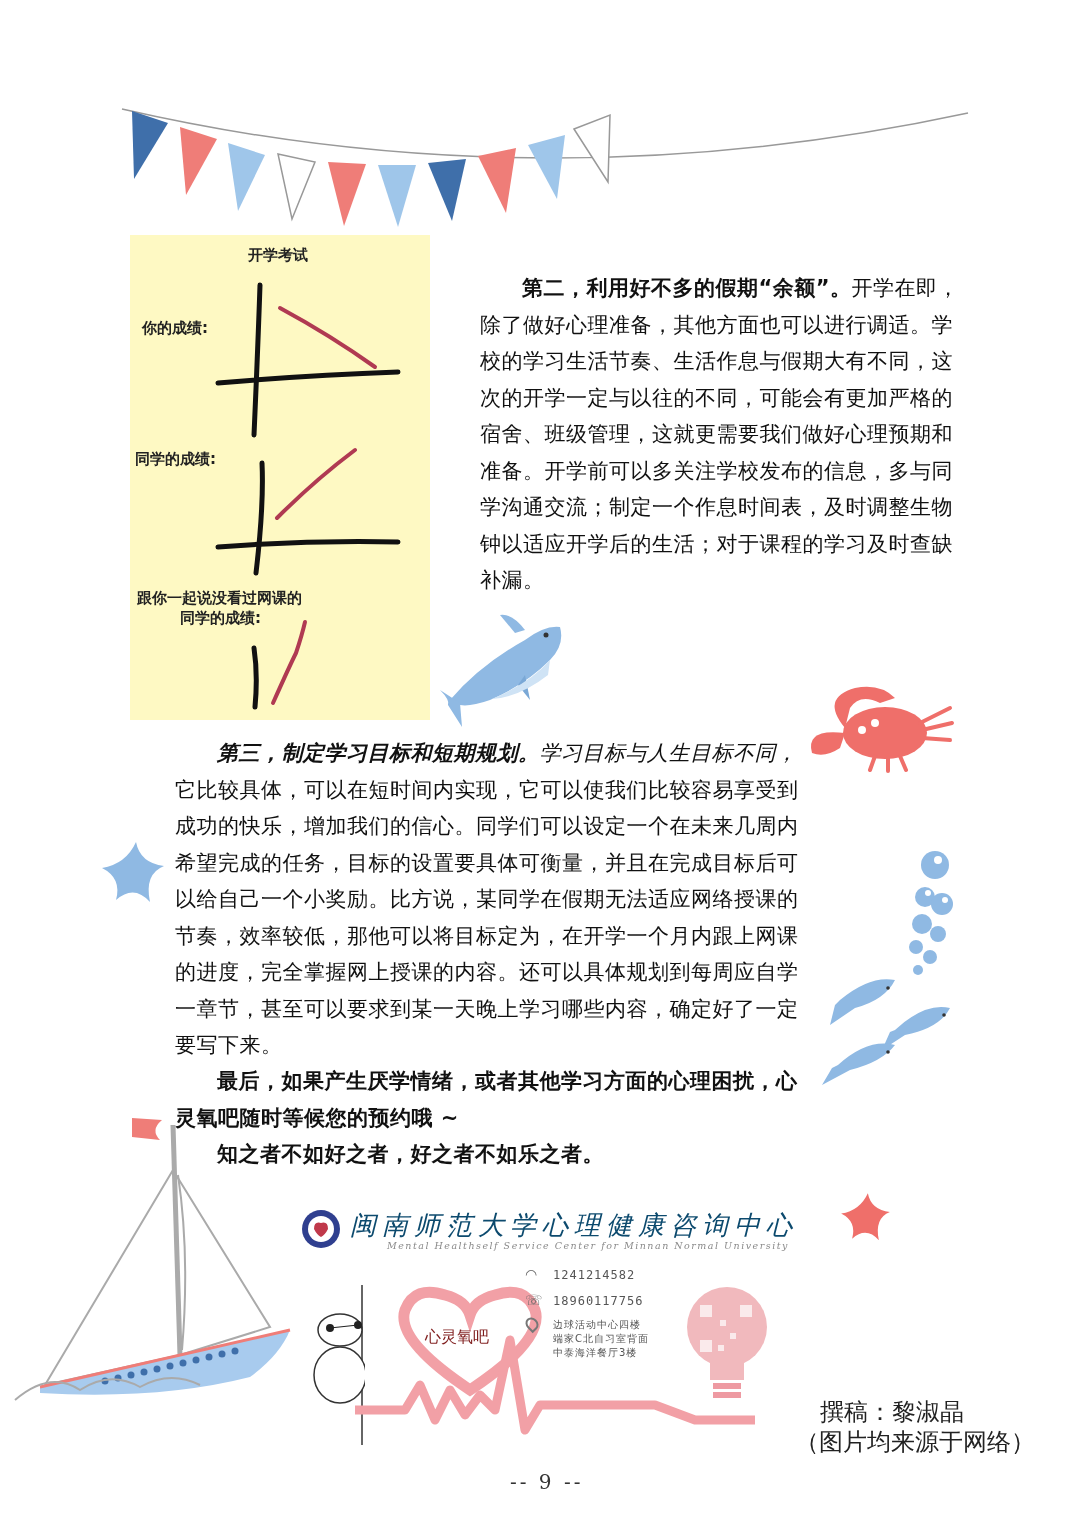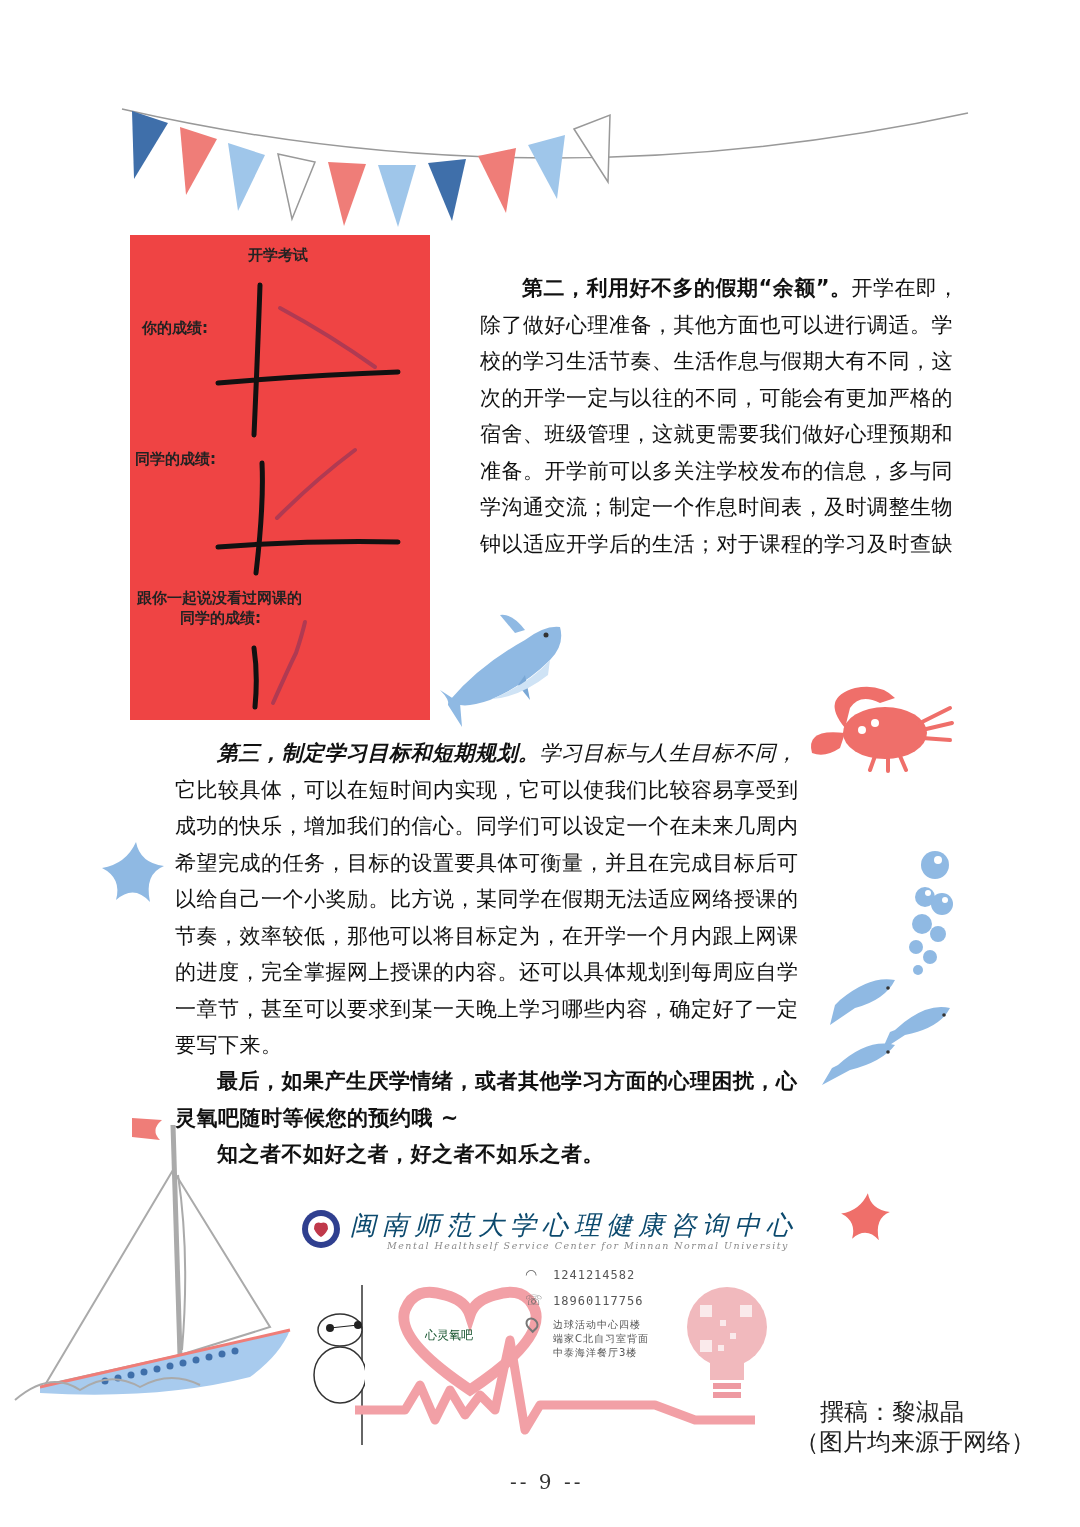--- a/index.html
+++ b/index.html
@@ -9,40 +9,40 @@
   .para { font-size: 21px; line-height: 36.5px; letter-spacing: 0.5px; text-align: justify; }
   .para b, .bold { font-family: "DejaVu Sans", "Liberation Sans", sans-serif; font-weight: bold; }
   .indent { text-indent: 42px; }
   .comic-label { font-family: "DejaVu Sans", "Liberation Sans", sans-serif; font-weight: bold; font-size: 15px; color: #222; }
   .credit { font-size: 24px; line-height: 34px; color: #222; }
   .pageno { font-size: 20px; color: #333; letter-spacing: 3px; }
   .logo-title { font-family: "DejaVu Sans", "Liberation Sans", sans-serif; font-size: 26px; color: #0c4a6e; letter-spacing: 6px; font-style: italic; }
   .logo-sub { font-family: "DejaVu Serif", "Liberation Serif", serif; font-style: italic; font-size: 9.5px; color: #8a8a8a; letter-spacing: 1.5px; }
   .contact { font-family: "DejaVu Sans Mono", "Liberation Mono", monospace; font-size: 12px; color: #555; letter-spacing: 1px; }
   .addr { font-family: "DejaVu Sans", "Liberation Sans", sans-serif; font-size: 10px; color: #555; line-height: 14px; letter-spacing: 1px; }
-  .heart-label { font-family: "DejaVu Sans", "Liberation Sans", sans-serif; font-size: 12px; color: #14532d; }
+  .heart-label { font-family: "DejaVu Sans", "Liberation Sans", sans-serif; font-size: 16px; color: #7f1d1d; }
 </style>
 </head>
 <body>
 
 <svg class="abs" style="left:110px;top:85px" width="870" height="150" viewBox="0 0 870 150">
   <path d="M12 24 Q 430 120 858 28" fill="none" stroke="#999" stroke-width="1.5"></path>
   <polygon points="22,26 58,38 24,94" fill="#3f6faa"></polygon>
   <polygon points="70,42 107,54 76,110" fill="#ef7d78"></polygon>
   <polygon points="118,58 155,70 128,126" fill="#9fc6ea"></polygon>
   <polygon points="168,69 205,77 182,134" fill="#fff" stroke="#999" stroke-width="1.5"></polygon>
   <polygon points="218,77 256,79 234,141" fill="#ef7d78"></polygon>
   <polygon points="268,80 306,80 288,142" fill="#9fc6ea"></polygon>
   <polygon points="318,78 356,74 342,136" fill="#3f6faa"></polygon>
   <polygon points="368,71 406,63 396,128" fill="#ef7d78"></polygon>
   <polygon points="418,60 455,50 447,114" fill="#9fc6ea"></polygon>
   <polygon points="464,44 500,30 498,97" fill="#fff" stroke="#999" stroke-width="1.5"></polygon>
 </svg>
 
-<div class="abs" style="left:130px;top:235px;width:300px;height:485px;background:#ef4444;">
+<div class="abs" style="left:130px;top:235px;width:300px;height:485px;background:#fef9c3;">
   <div class="abs comic-label" style="left:118px;top:11px;">开学考试</div>
   <div class="abs comic-label" style="left:12px;top:84px;">你的成绩:</div>
   <div class="abs comic-label" style="left:5px;top:215px;">同学的成绩:</div>
   <div class="abs comic-label" style="left:7px;top:354px;">跟你一起说没看过网课的</div>
   <div class="abs comic-label" style="left:50px;top:374px;">同学的成绩:</div>
   <svg class="abs" style="left:0;top:0" width="300" height="485">
     <g stroke="#111" stroke-width="5" fill="none" stroke-linecap="round">
       <path d="M130 50 Q 128 110 124 200"></path>
       <path d="M88 148 Q 180 140 268 137"></path>
       <path d="M132 228 Q 134 270 126 338"></path>
@@ -61,20 +61,21 @@
   <div style="text-indent:42px;white-space:nowrap;">
     <b>第二，利用好不多的假期“余额”。</b><span>开学在即，</span>
   </div>
   <div>除了做好心理准备，其他方面也可以进行调适。学</div>
   <div>校的学习生活节奏、生活作息与假期大有不同，这</div>
   <div>次的开学一定与以往的不同，可能会有更加严格的</div>
   <div>宿舍、班级管理，这就更需要我们做好心理预期和</div>
   <div>准备。开学前可以多关注学校发布的信息，多与同</div>
   <div>学沟通交流；制定一个作息时间表，及时调整生物</div>
   <div>钟以适应开学后的生活；对于课程的学习及时查缺</div>
+  <div>补漏。</div>
 </div>
 
 <svg class="abs" style="left:430px;top:605px" width="140" height="125" viewBox="0 0 140 125">
   <path d="M20 95 Q 50 60 95 35 Q 115 20 130 22 Q 135 40 120 55 Q 95 80 60 95 Q 40 102 30 100 Z" fill="#8fb9e3"></path>
   <path d="M85 28 L 70 10 Q 82 8 95 25 Z" fill="#8fb9e3"></path>
   <path d="M30 98 L 10 85 Q 20 95 18 100 L 32 122 Z" fill="#8fb9e3"></path>
   <path d="M95 70 L 100 95 L 88 80 Z" fill="#7aa8d6"></path>
   <path d="M120 55 Q 100 78 62 94 Q 90 92 118 70 Z" fill="#cfe3f5"></path>
   <circle cx="116" cy="30" r="2.5" fill="#333"></circle>
 </svg>

